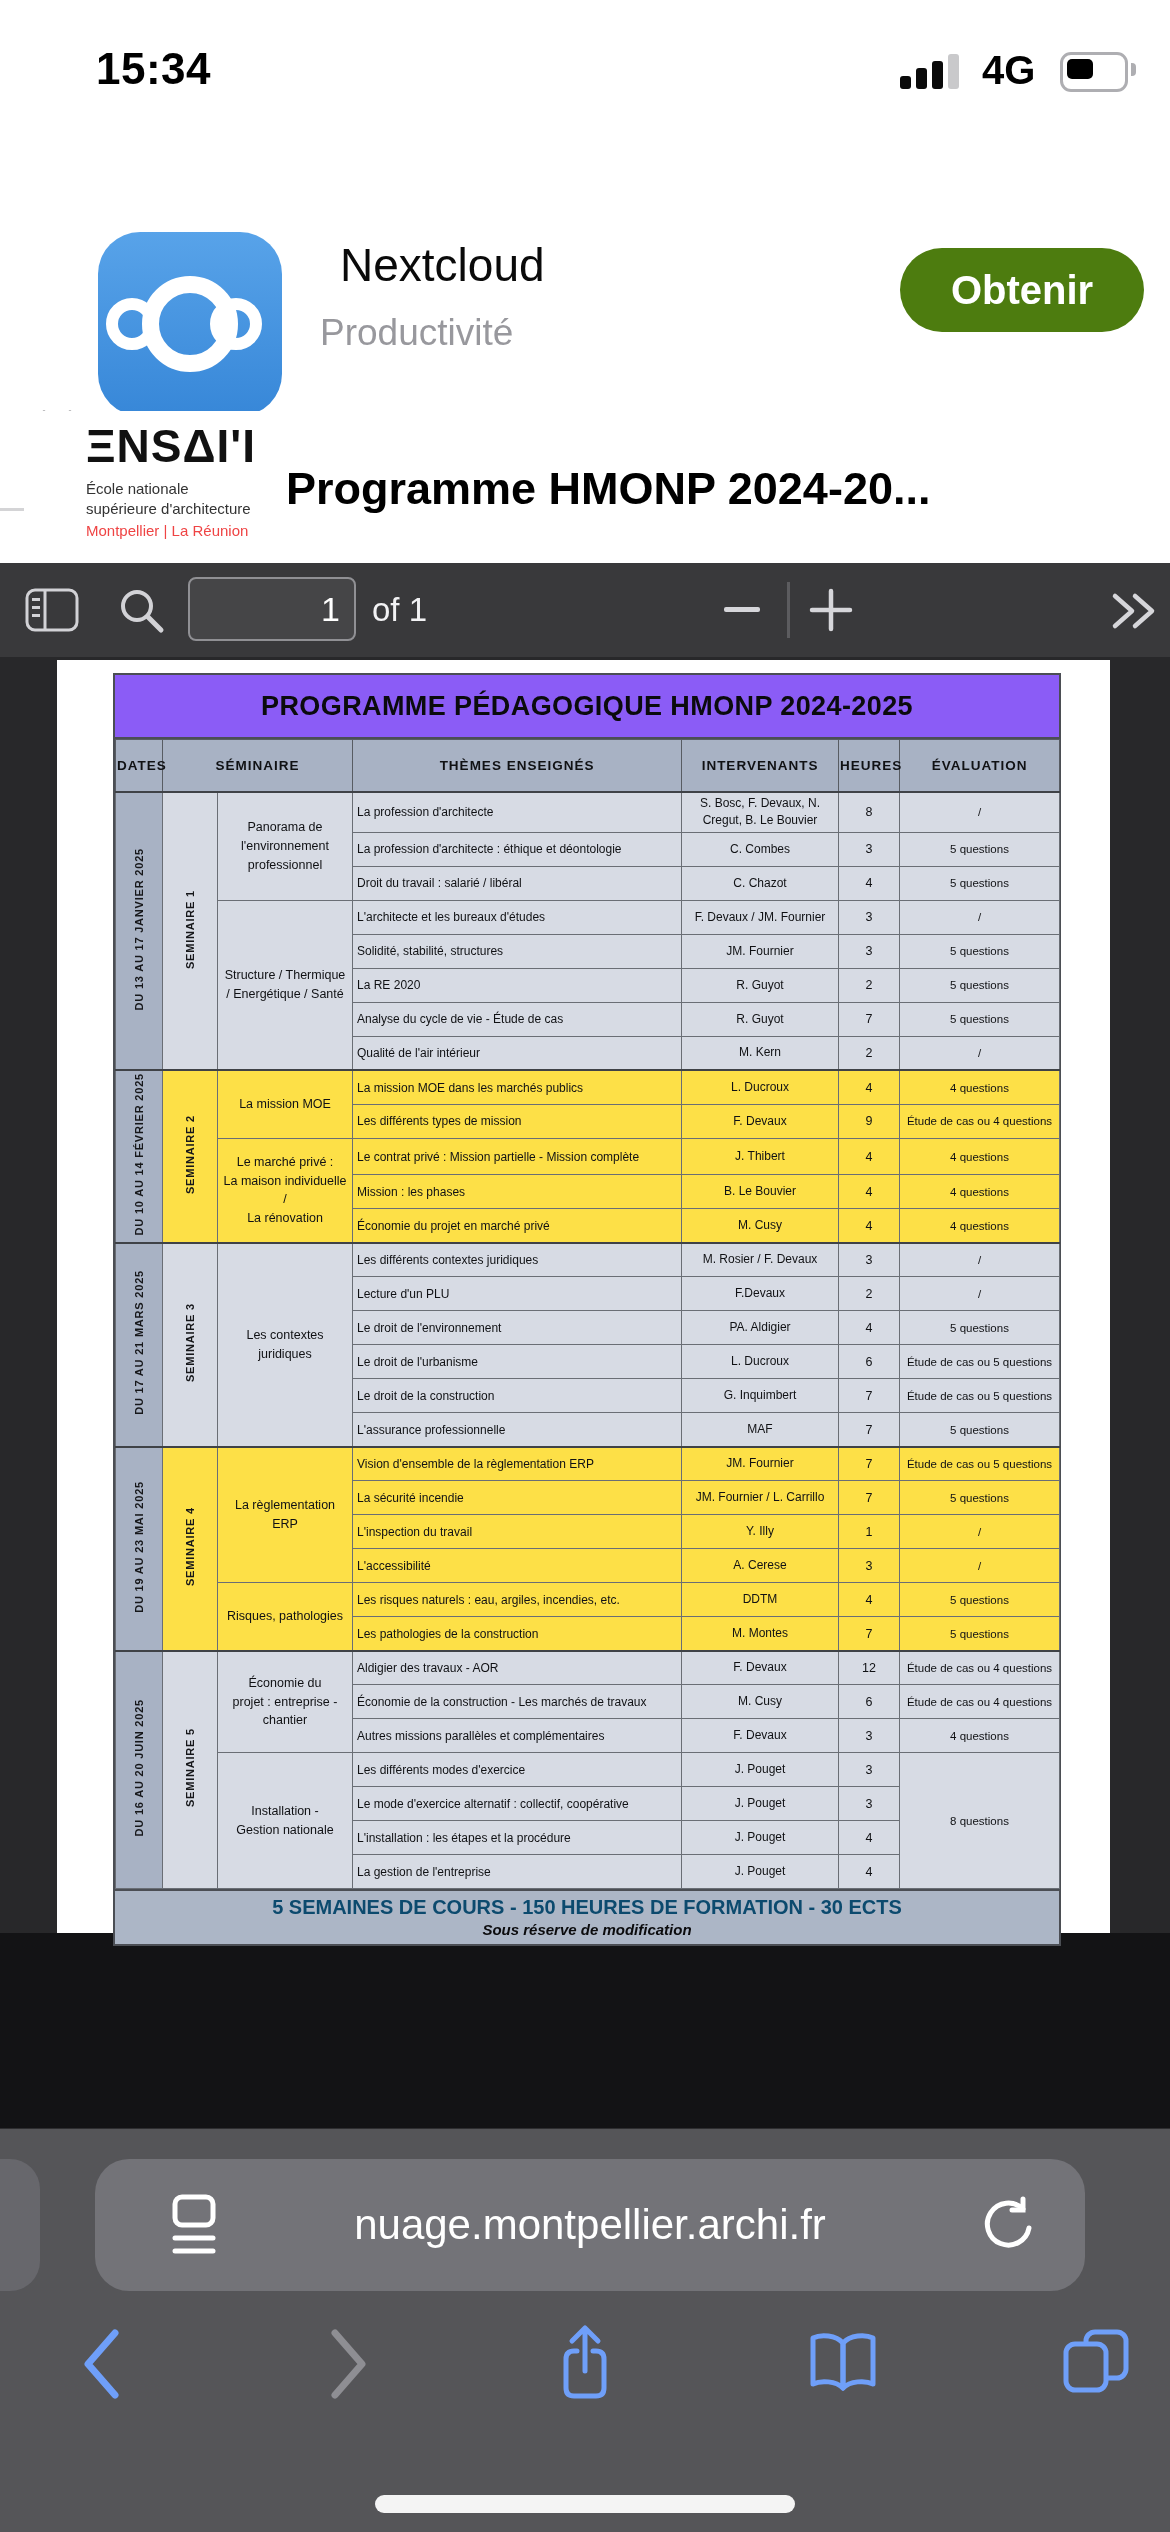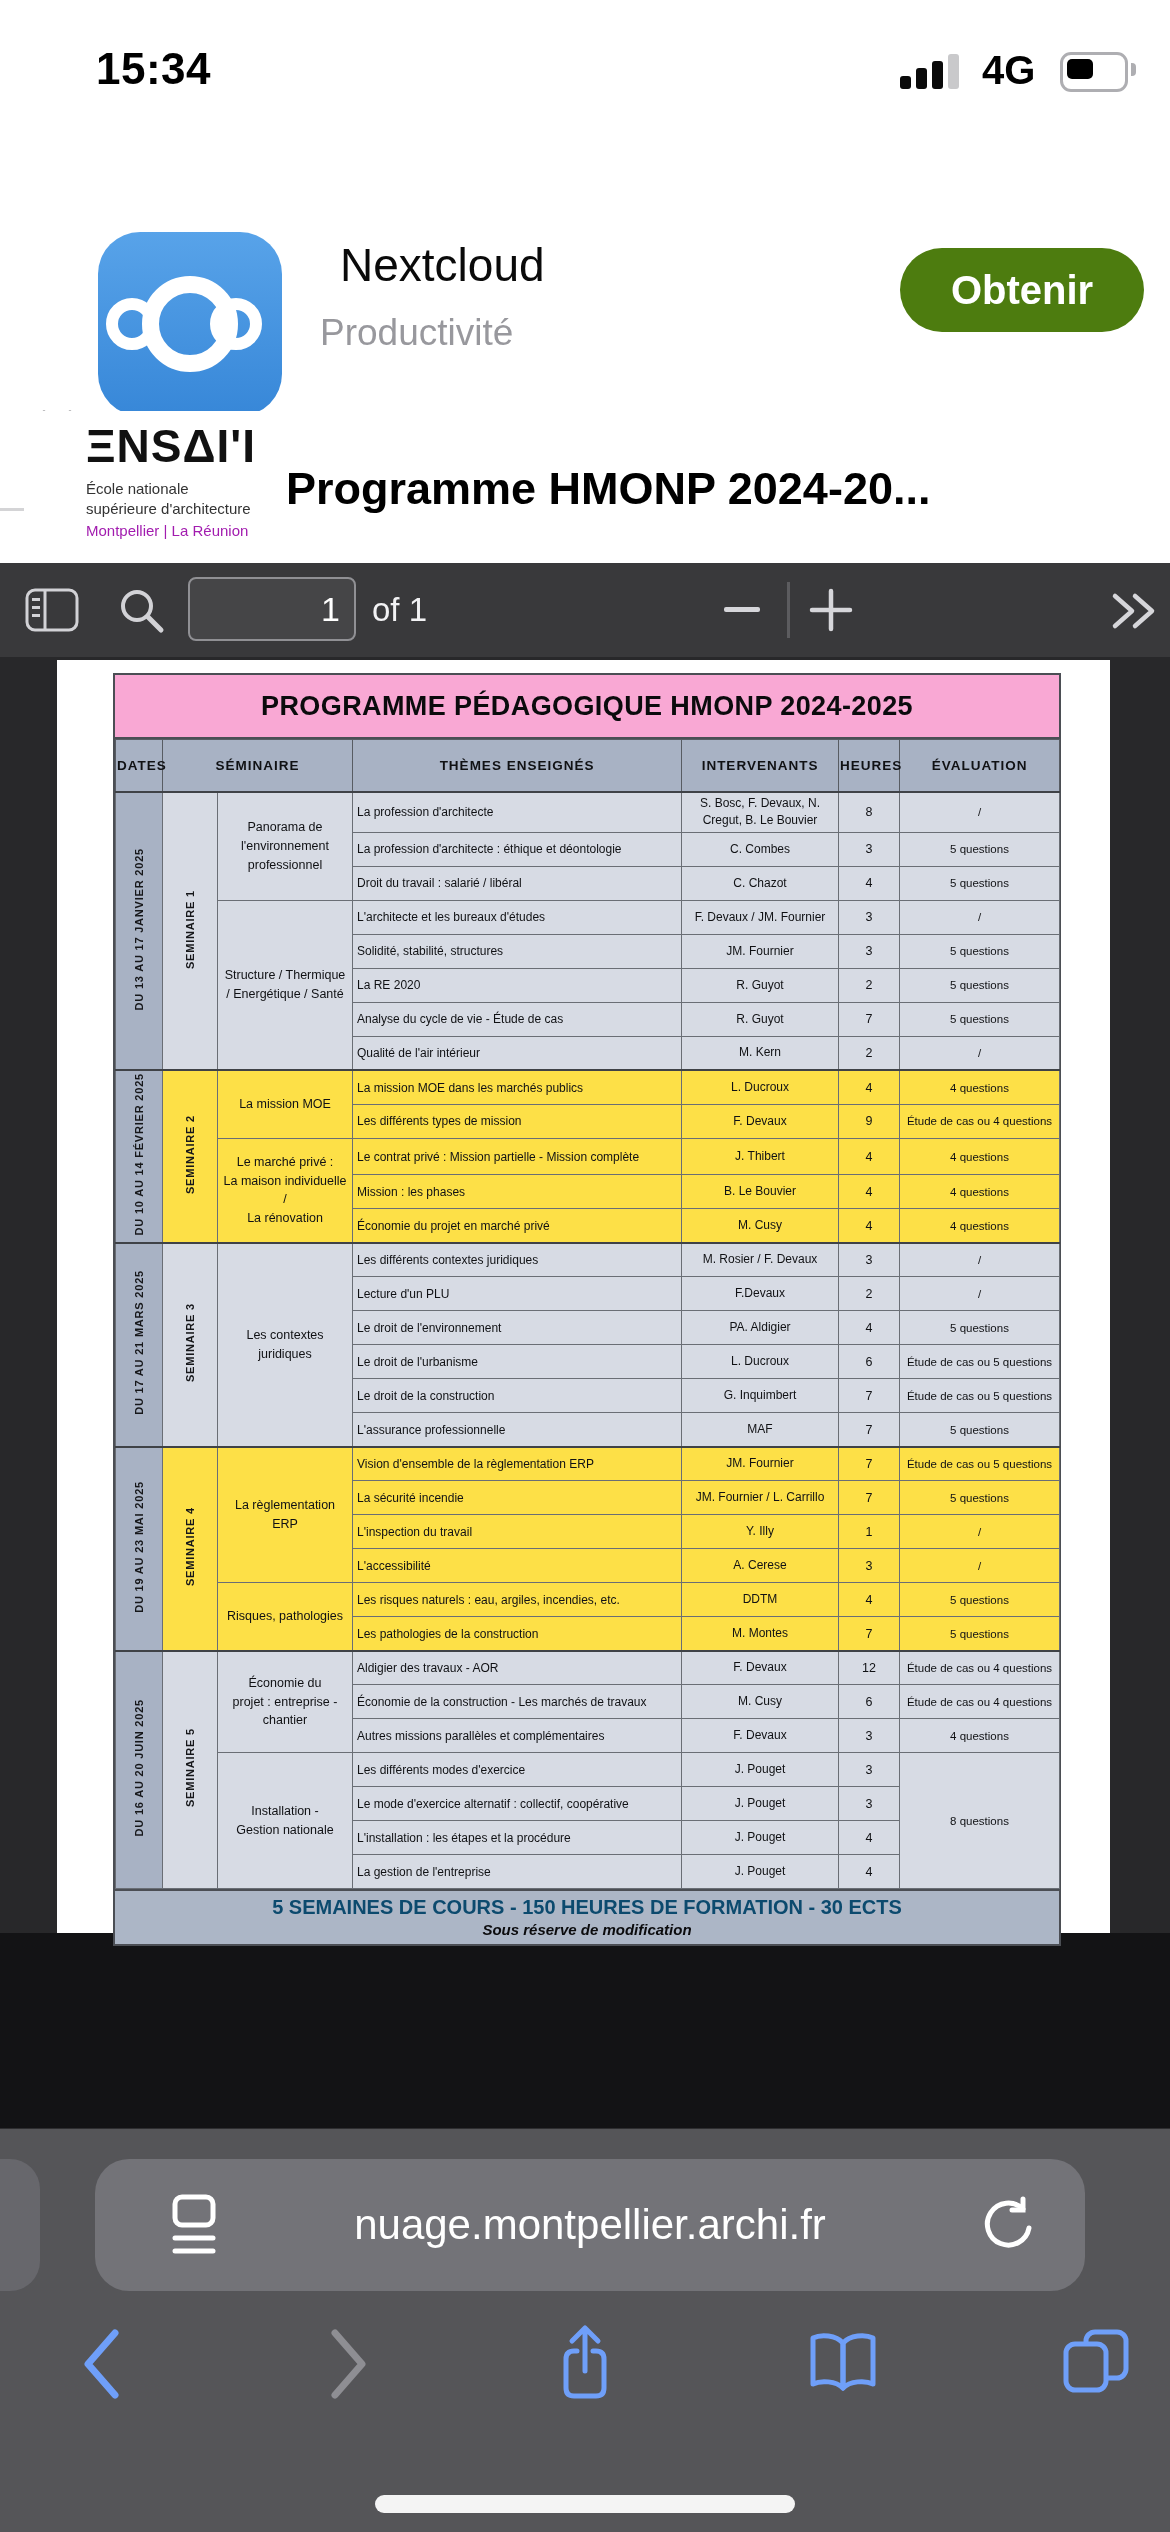--- a/index.html
+++ b/index.html
@@ -25,38 +25,38 @@
   .app-name{position:absolute;left:340px;top:138px;font-size:46px;font-weight:500;color:#0a0a0a;}
   .app-cat{position:absolute;left:320px;top:212px;font-size:37px;font-weight:400;color:#98989d;text-align:right;}
   .get-btn{position:absolute;left:900px;top:148px;width:244px;height:84px;border-radius:42px;background:#4d7c0f;
            color:#fff;font-size:40px;font-weight:700;display:flex;align-items:center;justify-content:center;cursor:pointer;}
   .banner-sep{position:absolute;left:0;top:408px;width:1170px;height:3px;background:#d4d4d6;}
   
   .doc-header{position:absolute;left:16px;top:411px;width:1170px;height:152px;background:#fff;margin-left:8px;}
   .ensam{position:absolute;left:62px;top:12px;}
   .ensam-logo{font-size:46px;font-weight:700;color:#111;letter-spacing:1px;line-height:1;}
   .ensam-s1{margin-top:10px;font-size:15px;color:#333;line-height:1.35;}
-  .ensam-s2{font-size:15px;color:#a21caf;margin-top:2px;}
+  .ensam-s2{font-size:15px;color:#ef4444;margin-top:2px;}
   .doc-title{position:absolute;left:262px;top:52px;font-size:45px;font-weight:700;color:#000;}
   
   .pdf-toolbar{position:absolute;left:0;top:563px;width:1170px;height:94px;background:#39393b;}
   .tb-ic{position:absolute;color:#d2d2d6;cursor:pointer;}
   .page-box{position:absolute;left:188px;top:14px;width:168px;height:64px;background:#454547;
             border:2px solid #909094;border-radius:8px;color:#fff;font-size:34px;text-align:right;
             padding:0 14px 0 0;box-sizing:border-box;font-family:"Liberation Sans",sans-serif;}
   .of-label{position:absolute;left:372px;top:28px;font-size:33px;color:#f2f2f4;}
   .minus-g{position:absolute;left:724px;top:44px;width:36px;height:5px;background:#d6d6da;border-radius:2px;cursor:pointer;}
   .tb-div{position:absolute;left:787px;top:19px;width:3px;height:56px;background:#5c5c5f;}
   
   .pdf-area{position:absolute;left:0;top:657px;width:1170px;height:1276px;background:#28282a;}
   .pdf-below{position:absolute;left:0;top:1933px;width:1170px;height:195px;background:#131315;}
   .pdf-page{position:absolute;left:57px;top:660px;width:1053px;height:1273px;background:#fff;}
   
   .t-wrap{position:absolute;left:56px;top:13px;width:944px;border:2px solid #4b4e54;}
-  .t-title{height:62px;background:#f9a8d4;border-bottom:2px solid #4b4e54;display:flex;align-items:center;
+  .t-title{height:62px;background:#8b5cf6;border-bottom:2px solid #4b4e54;display:flex;align-items:center;
            justify-content:center;font-size:27px;font-weight:700;color:#0b0b0d;letter-spacing:.4px;}
   table.prog{width:100%;height:1145px;border-collapse:collapse;table-layout:fixed;}
   table.prog th{background:#a8b2c4;font-size:13.5px;font-weight:700;color:#101114;letter-spacing:1px;
                 border:1px solid #585c63;height:49px;}
   table.prog td{border:1px solid #6a6e75;color:#101114;vertical-align:middle;padding:2px 4px;}
   tr.row{height:34px;}
   td.date{background:#a8b2c4;}
   tr.light td.band{background:#d7dbe4;}
   tr.white td.band{background:#fde047;margin-left:28px;}
   td.rot{text-align:center;padding:0;}

